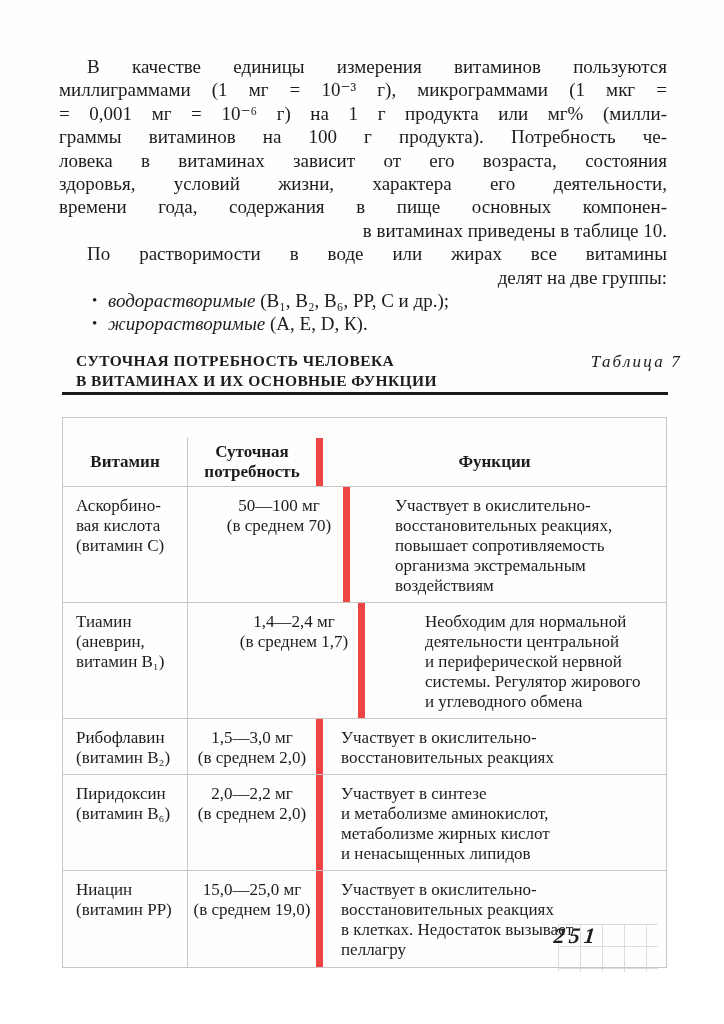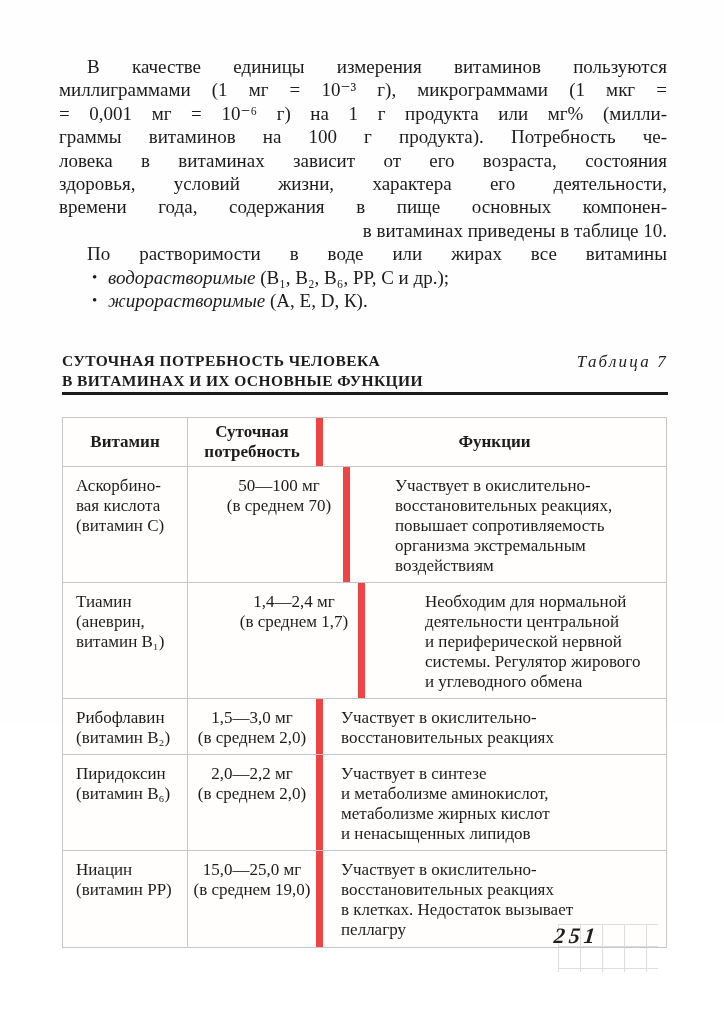--- a/index.html
+++ b/index.html
@@ -11,37 +11,37 @@
   .textblock{position:absolute;left:59px;top:55px;width:608px;
              font-size:19px;line-height:23.4px;}
   .tline{white-space:nowrap;text-align:right;}
   .jl{text-align:justify;text-align-last:justify;white-space:normal;}
   .indent{padding-left:28px;}
   .bullet{display:flex;padding-left:33px;}
   .bullet .mark{width:16px;flex:0 0 16px;font-size:15px;}
   .bullet .term{font-style:italic;}
 
   
-  .titleblock{position:absolute;left:62px;top:351px;width:606px;
+  .titleblock{position:absolute;left:76px;top:351px;width:606px;
               display:flex;justify-content:space-between;align-items:flex-start;}
   .ttl{font-weight:bold;font-size:15.5px;line-height:19.5px;letter-spacing:0.4px;}
   .caption{font-style:italic;font-size:17px;letter-spacing:2.2px;padding-top:1px;}
   .rule{position:absolute;left:62px;top:392px;width:606px;height:3px;background:#1b1b1b;}
 
   
   .vtable{position:absolute;left:62px;top:417px;width:605px;
           border:1px solid #c6c6c6;font-size:17px;line-height:20px;
           box-sizing:border-box;background:#fffefd;}
   .trow{display:grid;grid-template-columns:125px 135px 1fr;}
   .trow+.trow{border-top:1px solid #c6c6c6;}
   .cell{padding:9px 10px 6px;white-space:pre-line;box-sizing:border-box;}
   .c-vit{border-right:1px solid #c6c6c6;padding-left:13px;}
   .c-need{border-right:7px solid #ef4444;text-align:center;padding-left:3px;padding-right:3px;}
   .c-fun{padding-left:18px;padding-right:6px;}
-  .hrow{min-height:47px;}
+  .hrow{min-height:47px;margin-top:20px;}
   .hcell{display:flex;align-items:center;justify-content:center;
          text-align:center;font-weight:bold;padding:4px 4px;}
   .r1{min-height:108px;gap:27px;}.r2{min-height:112px;gap:42px;}.r3{min-height:55px;}
   .r4{min-height:92px;}.r5{min-height:96px;}
 
   
   .pagenum-area{position:absolute;left:536px;top:916px;width:128px;height:58px;}
   .grid{position:absolute;left:22px;top:8px;width:100px;height:48px;
         background-image:
           repeating-linear-gradient(to right,#d2d2d2 0 1px,transparent 1px 22px),
@@ -59,20 +59,21 @@
   <div class="textblock">
     <div class="tline jl indent">В качестве единицы измерения витаминов пользуются</div>
     <div class="tline jl">миллиграммами (1 мг = 10⁻³ г), микрограммами (1 мкг =</div>
     <div class="tline jl">= 0,001 мг = 10⁻⁶ г) на 1 г продукта или мг% (милли-</div>
     <div class="tline jl">граммы витаминов на 100 г продукта). Потребность че-</div>
     <div class="tline jl">ловека в витаминах зависит от его возраста, состояния</div>
     <div class="tline jl">здоровья, условий жизни, характера его деятельности,</div>
     <div class="tline jl">времени года, содержания в пище основных компонен-</div>
     <div class="tline">в витаминах приведены в таблице 10.</div>
     <div class="tline jl indent">По растворимости в воде или жирах все витамины</div>
+    <div class="tline">делят на две группы:</div>
 
     <div>
       <div class="bullet">
         <span class="mark">•</span>
         <span><span class="term">водорастворимые</span><span> (В₁, В₂, В₆, РР, С и др.);</span></span>
       </div>
       <div class="bullet">
         <span class="mark">•</span>
         <span><span class="term">жирорастворимые</span><span> (А, Е, D, К).</span></span>
       </div>

